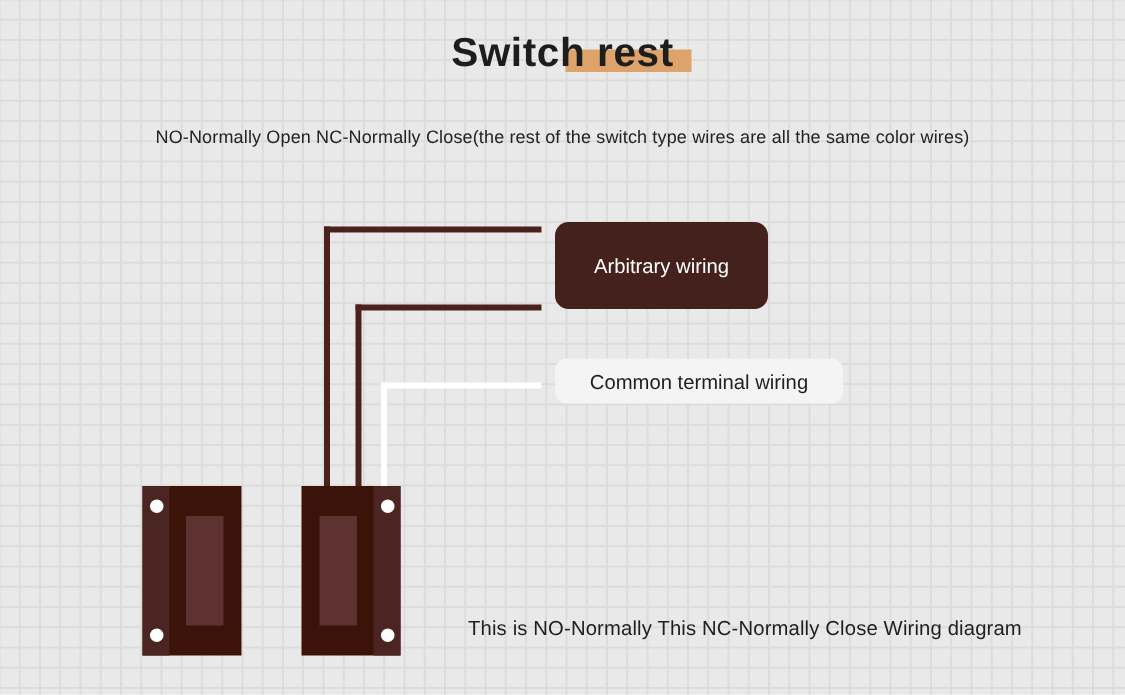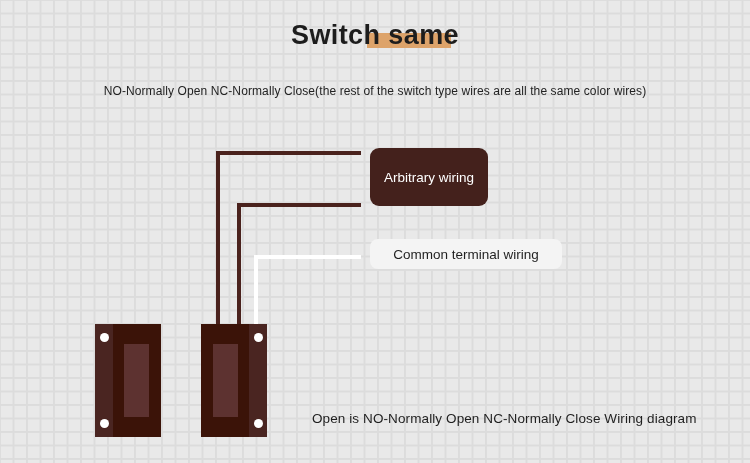--- a/index.html
+++ b/index.html
@@ -83,21 +83,21 @@
   .label-box {
     position: absolute;
     display: flex;
     align-items: center;
     justify-content: center;
     box-sizing: border-box;
   }
   .label-dark {
     left: 370px;
     top: 148px;
-    width: 118px;
+    width: 142px;
     height: 58px;
     background: #44211c;
     border-radius: 9px;
     color: #ffffff;
     font-size: 13.5px;
   }
   .label-light {
     left: 370px;
     top: 239px;
     width: 192px;
@@ -171,21 +171,21 @@
   #switch-right .screw.bottom { right: 4.5px; top: 95px; }
 </style>
 </head>
 <body>
 
 <div id="stage">
 
   <div class="title-wrap">
     <div class="title">
       <span class="title-hl"></span>
-      <span class="title-text">Switch same</span>
+      <span class="title-text">Switch rest</span>
     </div>
   </div>
 
   <div class="subtitle">NO-Normally Open NC-Normally Close(the rest of the switch type wires are all the same color wires)</div>
 
   <div class="wire wire-h wire-dark w1-h"></div>
   <div class="wire wire-v wire-dark w1-v"></div>
 
   <div class="wire wire-h wire-dark w2-h"></div>
   <div class="wire wire-v wire-dark w2-v"></div>
@@ -210,15 +210,15 @@
   </div>
 
   <div class="switch" id="switch-right">
     <div class="switch-body"></div>
     <div class="switch-strip right"></div>
     <div class="switch-panel"></div>
     <div class="screw top"></div>
     <div class="screw bottom"></div>
   </div>
 
-  <div class="caption">Open is NO-Normally Open NC-Normally Close Wiring diagram</div>
+  <div class="caption">This is NO-Normally This NC-Normally Close Wiring diagram</div>
 
 </div>
 
 </body></html>

